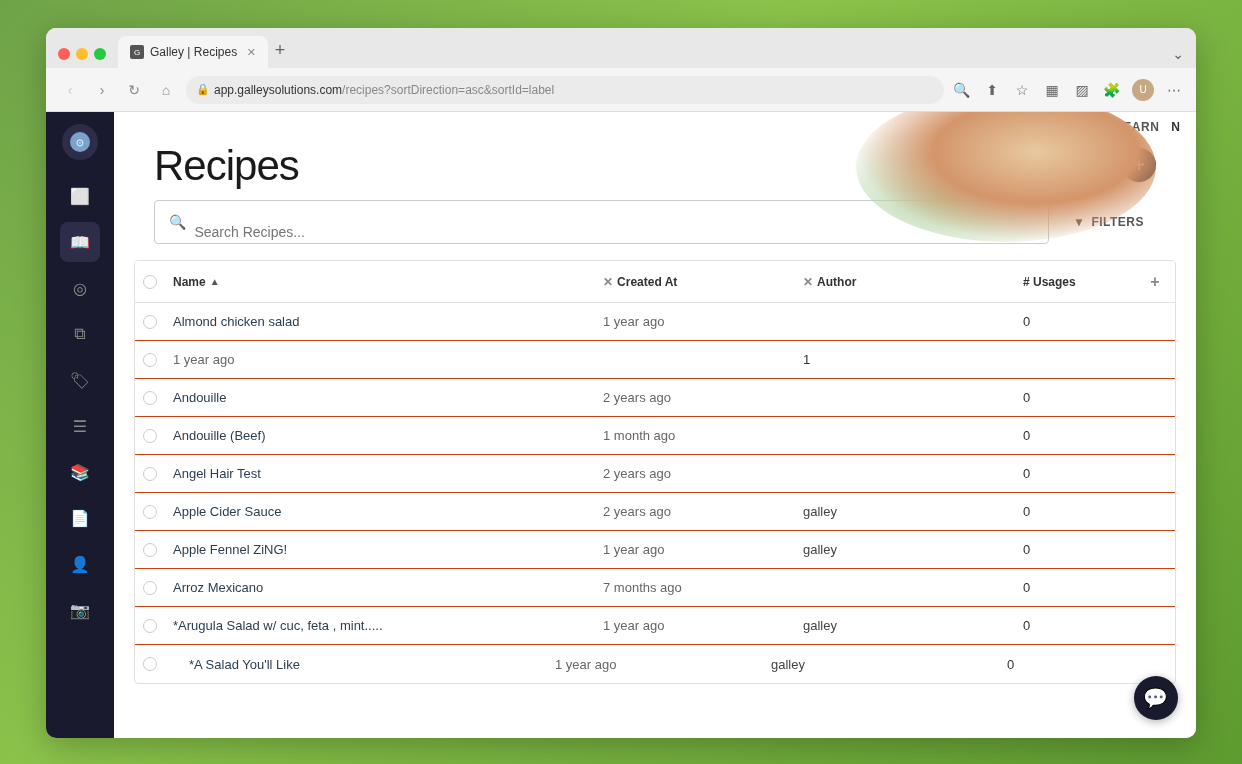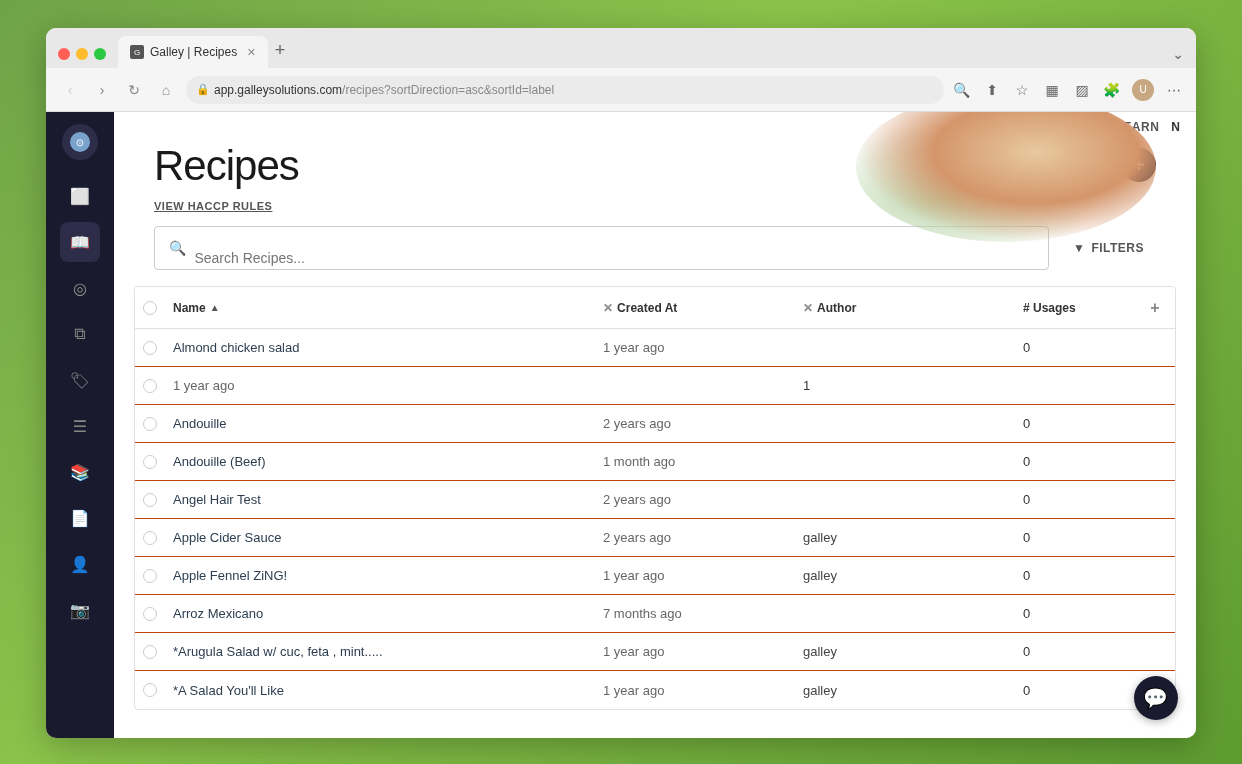--- a/index.html
+++ b/index.html
@@ -323,21 +323,21 @@
     .sort-icon { font-size: 10px; color: #555; }
     .col-remove { color: #888; font-size: 12px; cursor: pointer; }
 
     .table-row {
       display: grid;
       grid-template-columns: 30px 1fr 200px 220px 120px 40px;
       border-bottom: 1px solid #c2410c;
       align-items: center;
       height: 38px;
     }
-    .table-row:last-child { border-bottom: none; }
+    .table-row:last-child { border-bottom: none; gap: 16px; }
     .td {
       padding: 0 8px;
       font-size: 13px;
       color: #333;
     }
     .td-check {
       display: flex; align-items: center; justify-content: center;
     }
     .td-name { color: #2c3e50; }
     .td-date { color: #666; }
@@ -483,21 +483,20 @@
       </div>
 
       <div class="hero">
         <div class="hero-text">
           <h1 class="hero-title">Recipes</h1>
         </div>
         <div class="hero-add-btn">+</div>
         <div class="hero-image"></div>
       </div>
 
-      <div class="view-haccp">VIEW HACCP RULES</div>
 
       <div class="search-area">
         <div class="search-box">
           <span class="search-icon">🔍</span>
           <input class="search-input-text" type="text" placeholder="Search Recipes..." style="">
         </div>
         <button class="filter-btn">
           <span>▼</span>
           <span>FILTERS</span>
         </button>

